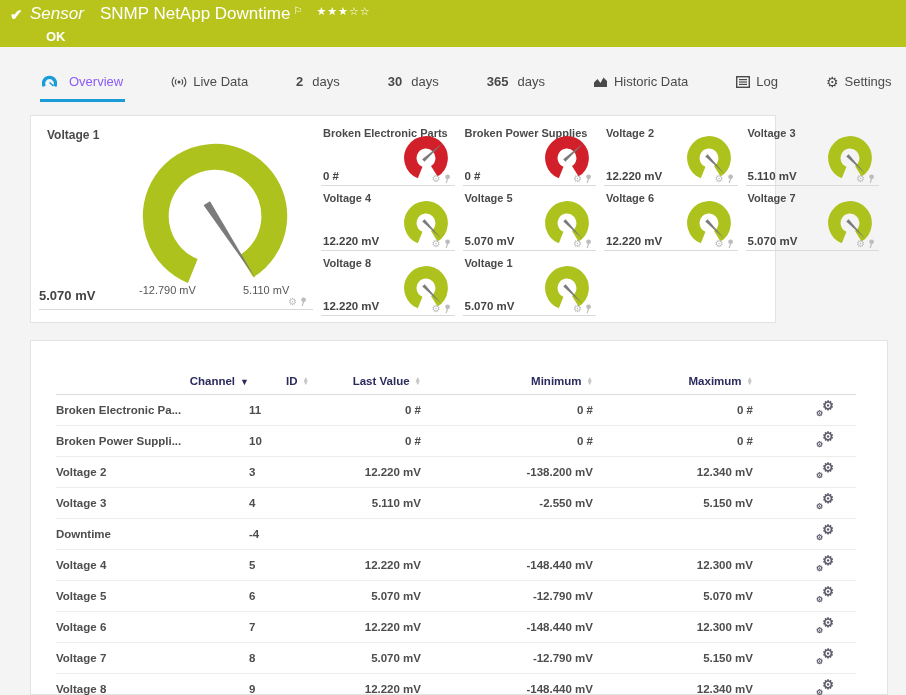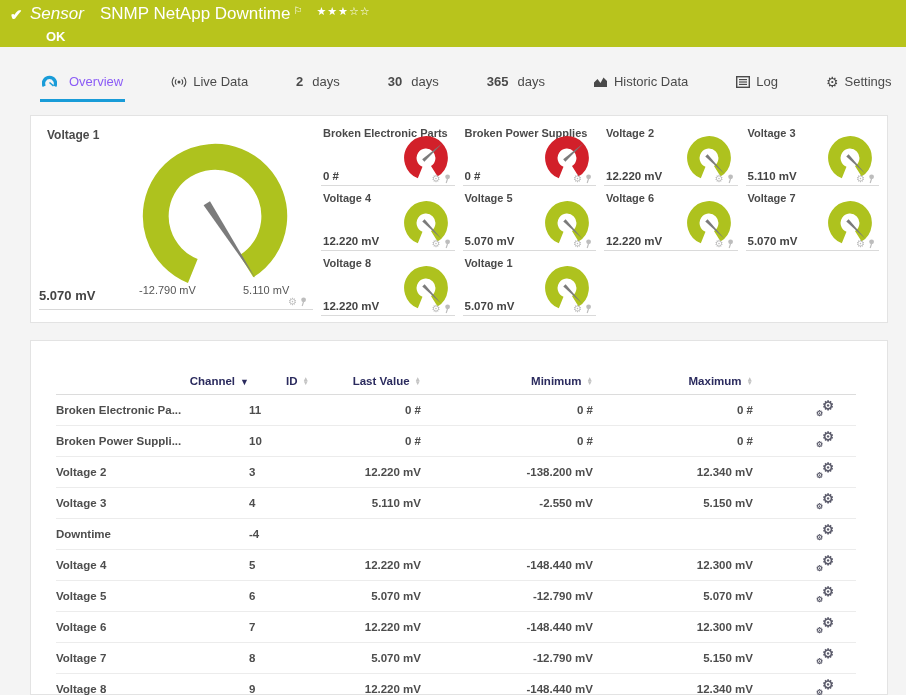--- a/index.html
+++ b/index.html
@@ -20,21 +20,21 @@
           font-size:13px;color:#4a4a4a;white-space:nowrap;}
   .tab{display:flex;align-items:center;gap:6px;padding:6px 2px 10px 2px;cursor:pointer;border-bottom:3px solid transparent;}
   .tab .num{font-weight:bold;margin-right:3px;}
   .tab.active{color:#8b5cf6;border-bottom-color:#199cd8;gap:12px;}
   .ticon{display:inline-flex;align-items:center;}
   .ticon svg{display:block;}
   .gearglyph{font-size:14px;line-height:1;}
 
   
   .panel{position:absolute;background:#fff;border:1px solid #e3e3e3;box-sizing:border-box;}
-  .panel-gauges{left:30px;top:115px;width:858px;height:208px;}
+  .panel-gauges{left:30px;top:115px;width:746px;height:208px;}
   .panel-table{left:30px;top:340px;width:858px;height:355px;}
 
   
   .main-cell{position:absolute;left:0;top:0;width:290px;height:100%;}
   .main-cell .glabel{position:absolute;left:16px;top:12px;font-size:12px;font-weight:bold;color:#4a4a4a;}
   .main-cell .gsvg{position:absolute;left:108px;top:24px;width:152px;height:152px;}
   .main-cell .gmin{position:absolute;left:108px;top:168px;font-size:11px;color:#555;}
   .main-cell .gmax{position:absolute;left:212px;top:168px;font-size:11px;color:#555;}
   .main-cell .gvalue{position:absolute;left:8px;top:172px;font-size:13px;font-weight:bold;color:#444;}
   .main-cell .uline{position:absolute;left:8px;right:8px;bottom:12px;border-bottom:1px solid #d8d8d8;}

